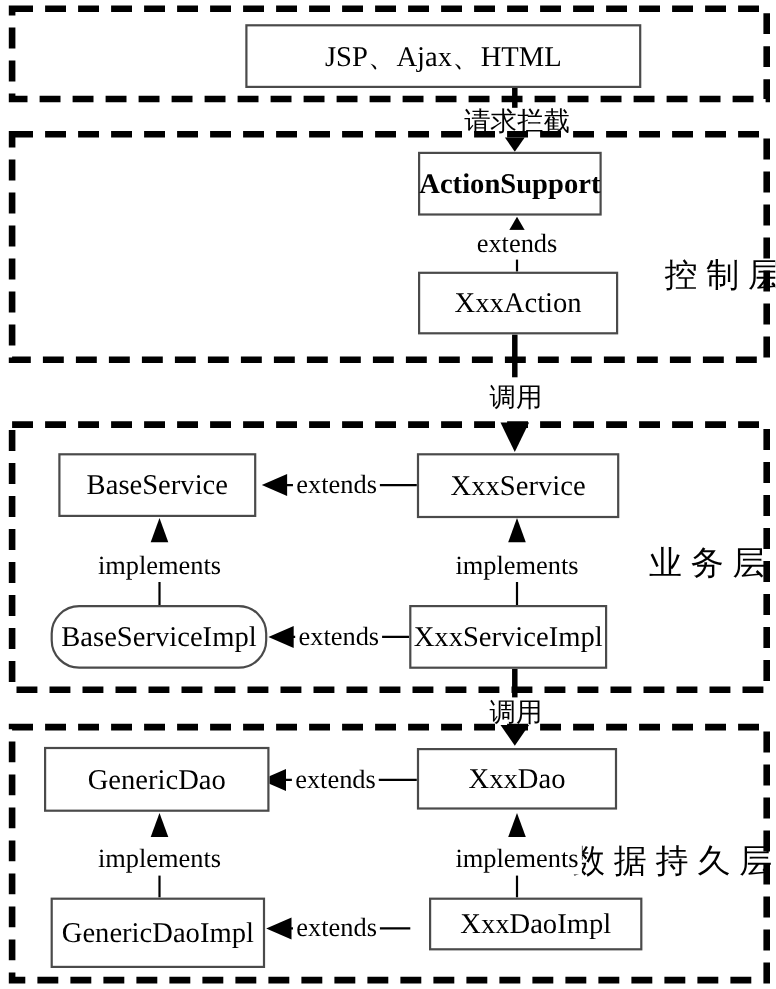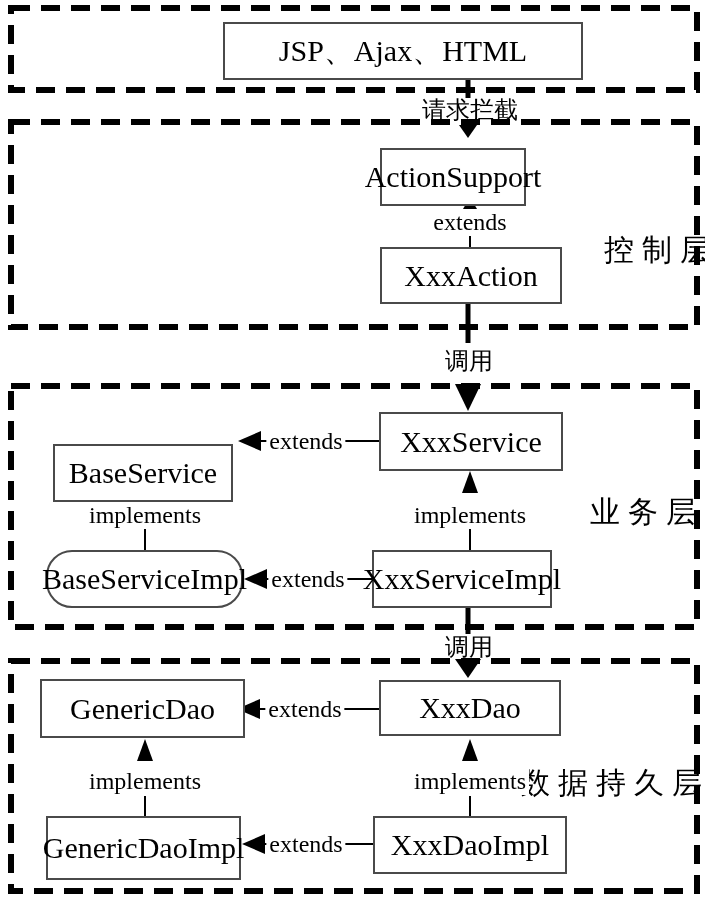--- a/index.html
+++ b/index.html
@@ -14,21 +14,21 @@
   svg.wires { position: absolute; left: 0; top: 0; z-index: 1; }
   .node {
     position: absolute;
     z-index: 2;
     box-sizing: border-box;
     background: #ffffff;
     border: 2px solid #4a4a4a;
     display: flex;
     align-items: center;
     justify-content: center;
-    font-size: 30px;
+    font-size: 26px;
     color: #000;
     white-space: nowrap;
   }
   .layer-label {
     position: absolute;
     z-index: 2;
     font-size: 30px;
     color: #000;
     white-space: nowrap;
     transform: translateX(-50%);
@@ -95,28 +95,28 @@
     <polygon points="137,761 153,761 145,739" fill="#000"></polygon>
     <line x1="145" y1="796" x2="145" y2="816" stroke="#000" stroke-width="2"></line>
     <polygon points="462,761 478,761 470,739" fill="#000"></polygon>
     <line x1="470" y1="796" x2="470" y2="816" stroke="#000" stroke-width="2"></line>
   </svg>
 
   <div class="node" style="left:223px; top:22px; width:360px; height:58px;">JSP、Ajax、HTML</div>
 
   <div class="flow-label" style="left:470px; top:94px;">请求拦截</div>
 
-  <div class="node" style="left:380px; top:148px; width:146px; height:58px;">ActionSupport</div>
+  <div class="node" style="left:380px; top:138px; width:167px; height:58px;font-weight:bold;">ActionSupport</div>
   <div class="rel-label" style="left:470px; top:209px;">extends</div>
   <div class="node" style="left:380px; top:247px; width:182px; height:57px;">XxxAction</div>
   <div class="layer-label" style="left:661px; top:214px;margin-top:16px;">控制层</div>
 
   <div class="flow-label" style="left:469px; top:345px;">调用</div>
 
-  <div class="node" style="left:53px; top:412px; width:180px; height:58px;margin-top:32px;">BaseService</div>
+  <div class="node" style="left:53px; top:412px; width:180px; height:58px;">BaseService</div>
   <div class="node" style="left:379px; top:412px; width:184px; height:59px;">XxxService</div>
   <div class="rel-label" style="left:306px; top:428px;">extends</div>
 
   <div class="rel-label" style="left:145px; top:502px;">implements</div>
   <div class="rel-label" style="left:470px; top:502px;">implements</div>
   <div class="layer-label" style="left:647px; top:492px;">业务层</div>
 
   <div class="node" style="left:46px; top:550px; width:197px; height:58px;border-radius:26px;">BaseServiceImpl</div>
   <div class="node" style="left:372px; top:550px; width:180px; height:58px;">XxxServiceImpl</div>
   <div class="rel-label" style="left:308px; top:566px;">extends</div>
@@ -125,16 +125,16 @@
 
   <div class="node" style="left:40px; top:679px; width:205px; height:59px;">GenericDao</div>
   <div class="node" style="left:379px; top:680px; width:182px; height:56px;">XxxDao</div>
   <div class="rel-label" style="left:305px; top:696px;">extends</div>
 
   <div class="rel-label" style="left:145px; top:768px;">implements</div>
   <div class="rel-label" style="left:470px; top:768px;">implements</div>
   <div class="layer-label" style="left:615px; top:763px;">数据持久层</div>
 
   <div class="node" style="left:46px; top:816px; width:195px; height:64px;">GenericDaoImpl</div>
-  <div class="node" style="left:373px; top:816px; width:194px; height:58px;">XxxDaoImpl</div>
+  <div class="node" style="left:390px; top:816px; width:194px; height:48px;">XxxDaoImpl</div>
   <div class="rel-label" style="left:306px; top:831px;">extends</div>
 
 </div>
 
 </body></html>

